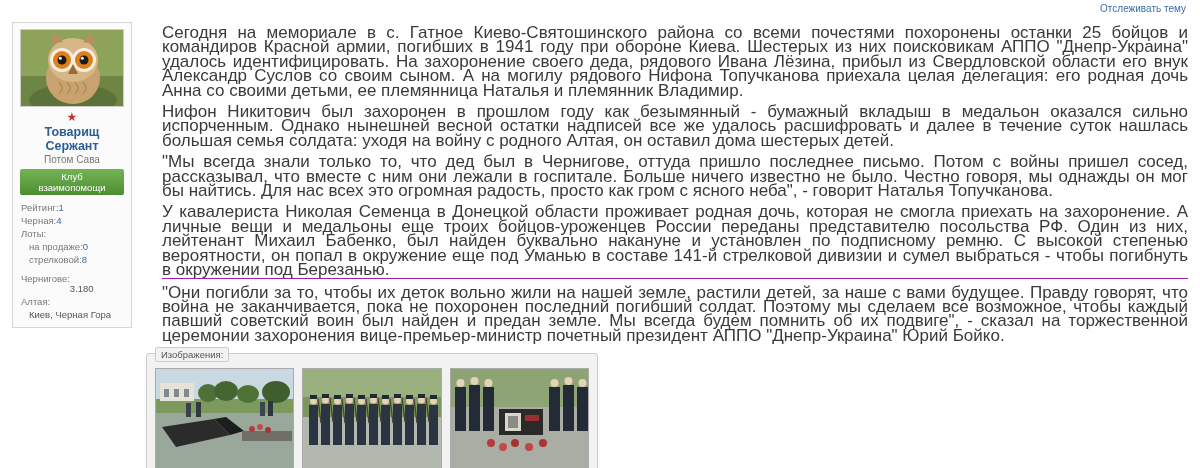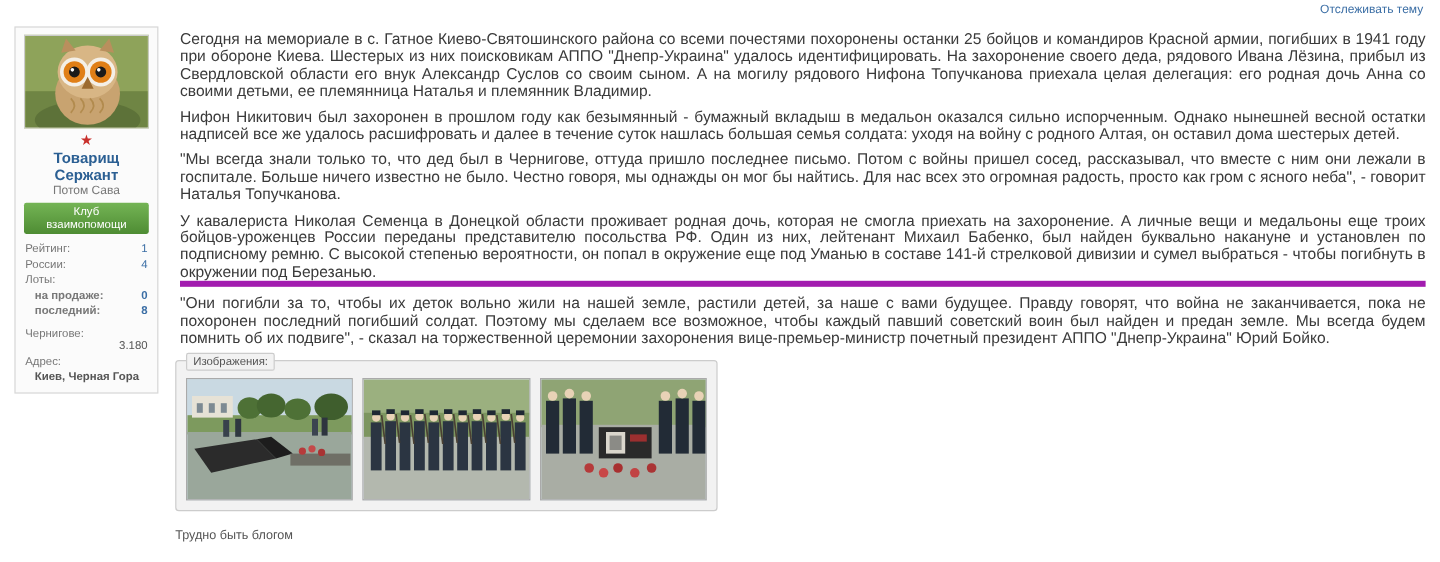--- a/index.html
+++ b/index.html
@@ -106,48 +106,48 @@
   }
   .stats {
     margin-top: 2px;
     font-size: 9.5px;
     color: #777777;
     text-align: left;
     padding: 0 4px;
   }
   .stats .row {
     display: flex;
-    justify-content: space-between;
+    justify-content: flex-start;
     line-height: 13px;
   }
   .stats .row .val { color: #3b6ea5; }
   .stats .row .val.plain { color: #555555; margin-top: 10px; }
   .stats .grp-label {
     line-height: 13px;
     color: #777777;
   }
-  .stats .sub { padding-left: 8px; font-weight: bold; }
+  .stats .sub { padding-left: 8px; }
   .stats .spacer { height: 6px; }
   .stats .addr-val { color: #555; }
 
   
   .message {
     flex: 1 1 auto;
     padding: 4px 0 0 14px;
     box-sizing: border-box;
   }
   .message p {
-    margin: 0 0 7px 4px;
-    font-size: 13px;
+    margin: 0 0 7px 16px;
+    font-size: 17px;
     line-height: 14.4px;
     color: #3a3a3a;
     text-align: justify;
   }
   .message p:last-of-type { margin-bottom: 0; }
-  .ul-red { border-bottom: 5px solid #a21caf; }
+  .ul-red { border-bottom: 1px solid #a21caf; }
 
   
   .attach {
     margin: 10px 0 0 0;
     border: 1px solid #cccccc;
     background: #f2f2f2;
     border-radius: 3px;
     width: 452px;
     padding: 6px 8px 8px 8px;
     box-sizing: border-box;
@@ -229,38 +229,38 @@
       <div class="username">Товарищ Сержант</div>
       <div class="usertitle">Потом Сава</div>
       <div class="userbadge">Клуб взаимопомощи</div>
 
       <div class="stats">
         <div class="row">
           <span>Рейтинг:</span>
           <span class="val">1</span>
         </div>
         <div class="row">
-          <span>России:</span>
+          <span>Черная:</span>
           <span class="val">4</span>
         </div>
         <div class="grp-label">Лоты:</div>
         <div class="row sub">
           <span>на продаже:</span>
           <span class="val">0</span>
         </div>
         <div class="row sub">
-          <span>последний:</span>
+          <span>стрелковой:</span>
           <span class="val">8</span>
         </div>
         <div class="spacer"></div>
         <div class="row">
           <span>Чернигове:</span>
           <span class="val plain">3.180</span>
         </div>
-        <div class="grp-label">Адрес:</div>
+        <div class="grp-label">Алтая:</div>
         <div class="row sub">
           <span class="addr-val">Киев, Черная Гора</span>
         </div>
       </div>
     </div>
 
     <div class="message">
       <p>Сегодня на мемориале в с. Гатное Киево-Святошинского района со всеми почестями похоронены останки 25 бойцов и командиров Красной армии, погибших в 1941 году при обороне Киева. Шестерых из них поисковикам АППО "Днепр-Украина" удалось идентифицировать. На захоронение своего деда, рядового Ивана Лёзина, прибыл из Свердловской области его внук Александр Суслов со своим сыном. А на могилу рядового Нифона Топучканова приехала целая делегация: его родная дочь Анна со своими детьми, ее племянница Наталья и племянник Владимир.</p>
       <p>Нифон Никитович был захоронен в прошлом году как безымянный - бумажный вкладыш в медальон оказался сильно испорченным. Однако нынешней весной остатки надписей все же удалось расшифровать и далее в течение суток нашлась большая семья солдата: уходя на войну с родного Алтая, он оставил дома шестерых детей.</p>
       <p>"Мы всегда знали только то, что дед был в Чернигове, оттуда пришло последнее письмо. Потом с войны пришел сосед, рассказывал, что вместе с ним они лежали в госпитале. Больше ничего известно не было. Честно говоря, мы однажды он мог бы найтись. Для нас всех это огромная радость, просто как гром с ясного неба", - говорит Наталья Топучканова.</p>

